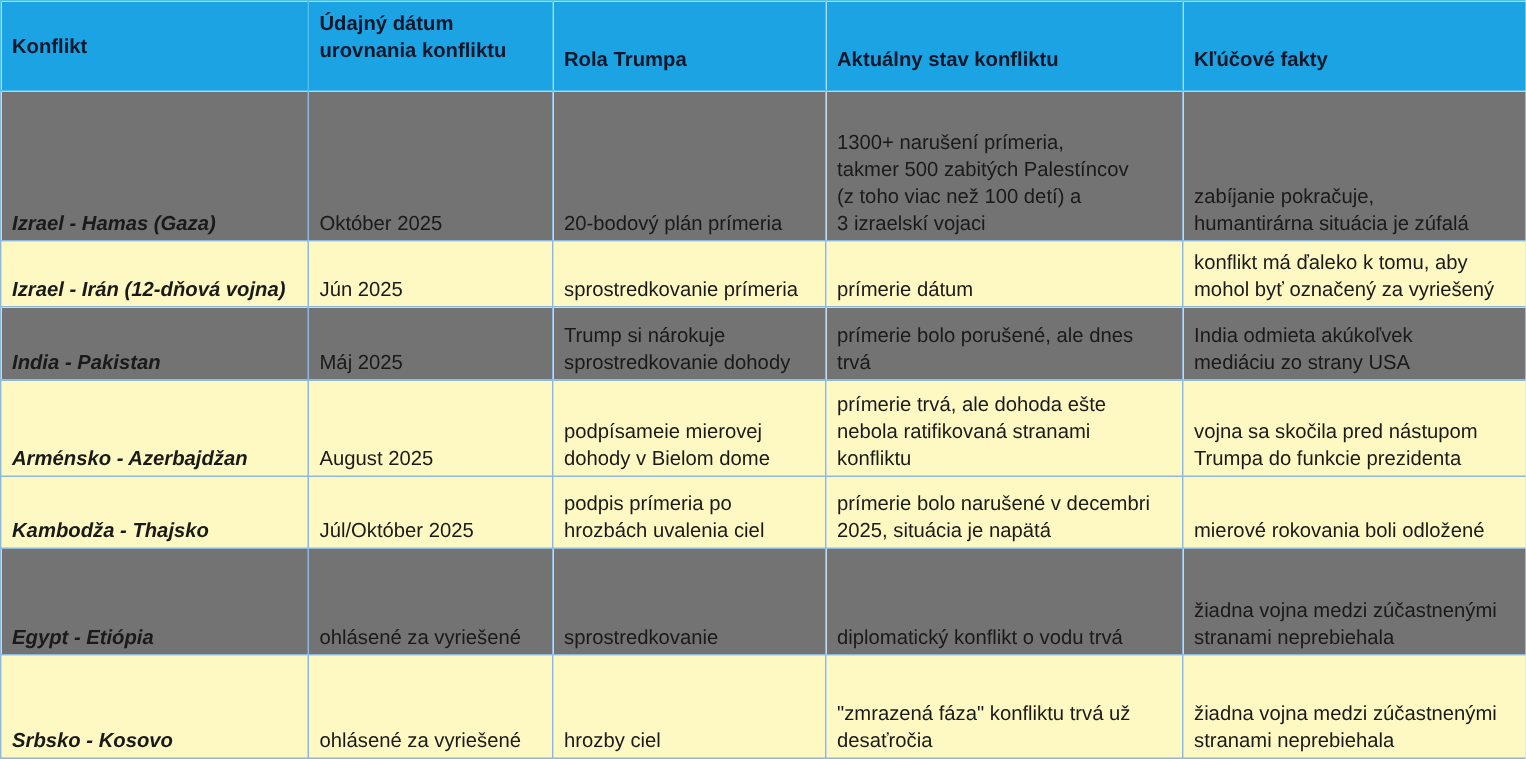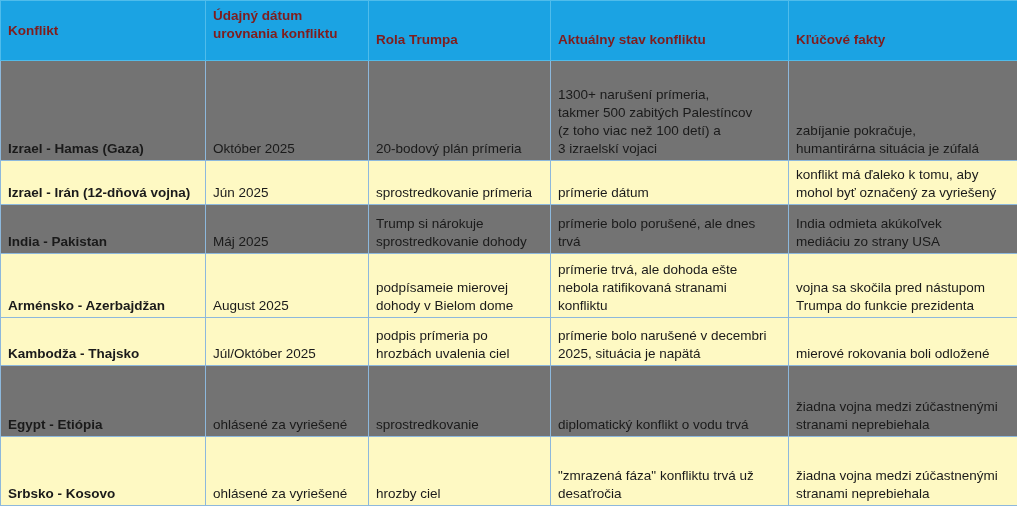--- a/index.html
+++ b/index.html
@@ -33,38 +33,39 @@
     vertical-align: bottom;
     text-align: left;
     font-size: 13.5px;
     line-height: 18px;
     color: #1a1a1a;
     overflow: hidden;
     white-space: pre-line;
   }
   #conflict-table thead th {
     background: #1BA3E3;
-    color: #7f1d1d;
+    color: #0f172a;
     font-weight: bold;
     font-size: 13.5px;
     line-height: 18px;
     vertical-align: top;
     border-color: #4FBCEB;
     padding-top: 6px;
     height: 60px;
     box-sizing: border-box;
   }
   #conflict-table thead th.first-head { vertical-align: middle; padding-top: 2px; margin-top: 12px; }
   #conflict-table thead th.mid-head   { vertical-align: middle; padding-top: 20px; }
 
   #conflict-table tbody tr.alt td { background: #fef9c3; margin-left: 44px; }
   #conflict-table tbody tr.plain td { background: #737373; }
 
   #conflict-table td.conflict-name {
     font-weight: bold;
+    font-style: italic;
   }
   .r0 { height: 92px; }
   .r1 { height: 32px; }
   .r2 { height: 45px; }
   .r3 { height: 57px; }
   .r4 { height: 45px; }
   .r5 { height: 45px; }
   .r6 { height: 65px; }
   .r7 { height: 64px; }
 </style>

